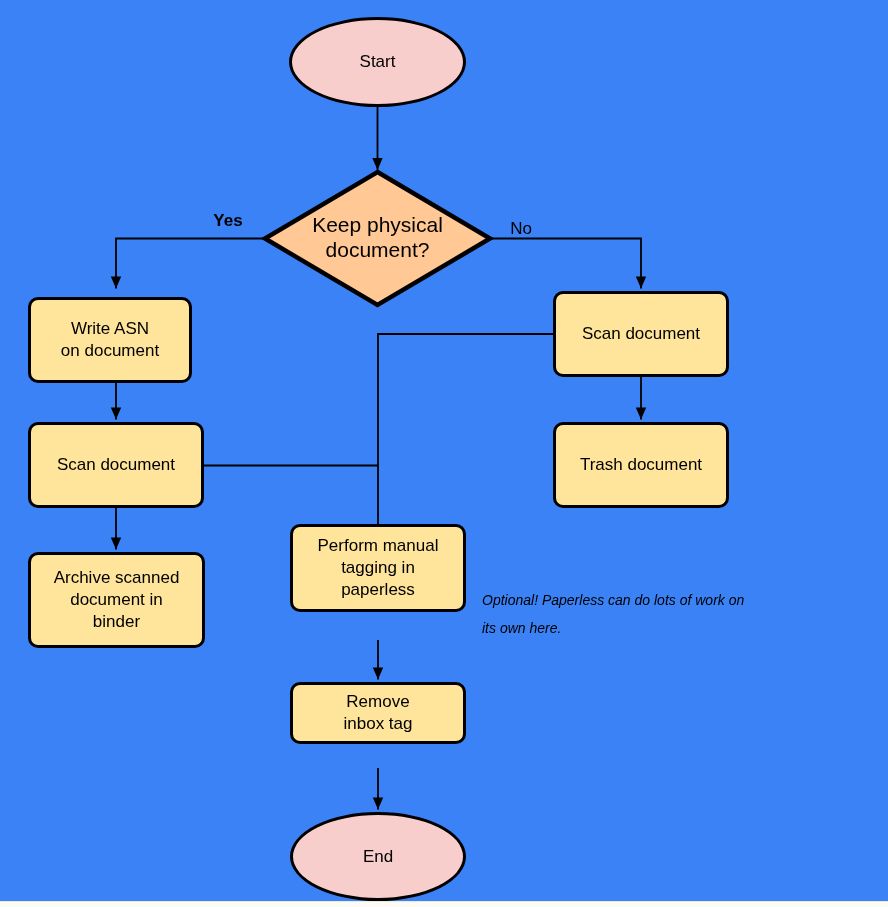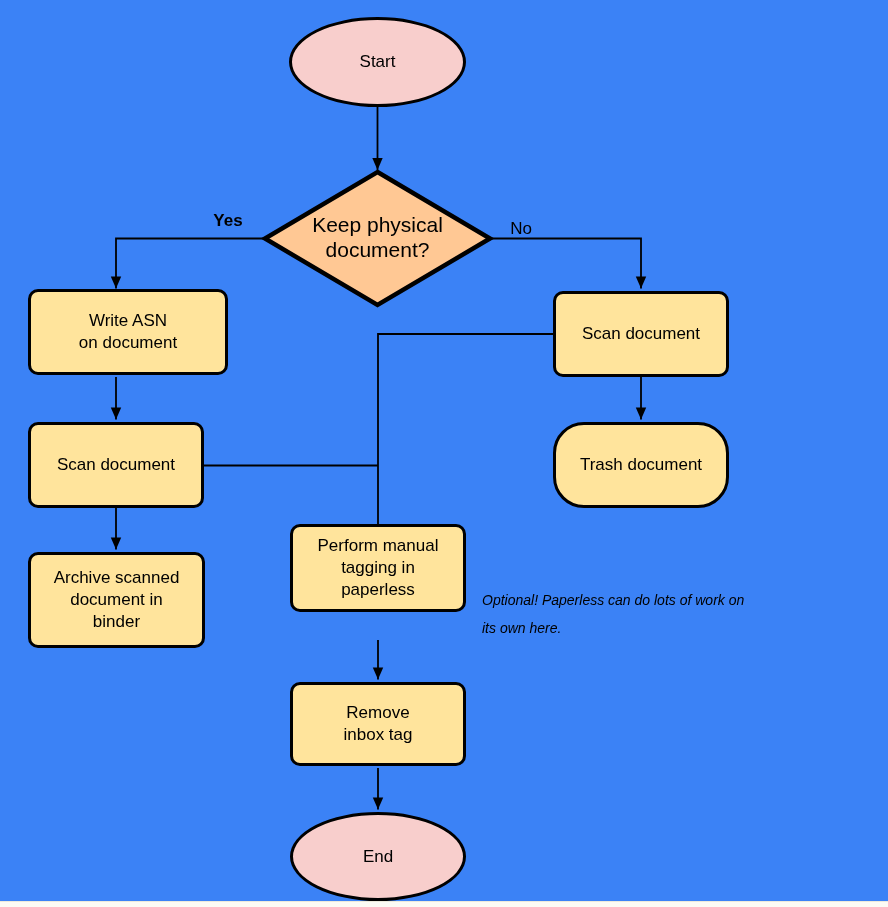--- a/index.html
+++ b/index.html
@@ -25,27 +25,27 @@
     text-align:center;
     font-size:17px;line-height:1.28;
     white-space:pre-line;
     box-sizing:border-box;
     border:3px solid var(--stroke);
   }
   .process{background:var(--process-fill);border-radius:10px;}
   .terminator{background:var(--terminator-fill);border-radius:50%;}
   #n-start{left:289px;top:17px;width:177px;height:90px;}
   #n-end{left:290px;top:812px;width:176px;height:89px;}
-  #n-write-asn{left:28px;top:289px;width:200px;height:86px;}
+  #n-write-asn{left:28px;top:297px;width:164px;height:86px;}
   #n-scan-left{left:28px;top:422px;width:176px;height:86px;}
   #n-archive{left:28px;top:552px;width:177px;height:96px;}
   #n-scan-right{left:553px;top:291px;width:176px;height:86px;}
-  #n-trash{left:553px;top:422px;width:176px;height:86px;border-radius:31px;}
+  #n-trash{left:553px;top:422px;width:176px;height:86px;}
   #n-perform{left:290px;top:524px;width:176px;height:88px;}
-  #n-remove{left:290px;top:682px;width:176px;height:84px;}
+  #n-remove{left:290px;top:682px;width:176px;height:62px;}
   .decision-label{
     position:absolute;z-index:2;
     left:287px;top:212px;width:181px;height:50px;
     display:flex;align-items:center;justify-content:center;
     text-align:center;font-size:21px;line-height:25px;
     white-space:pre-line;
   }
   .edge-label{
     position:absolute;z-index:2;
     font-size:17px;line-height:22px;text-align:center;

